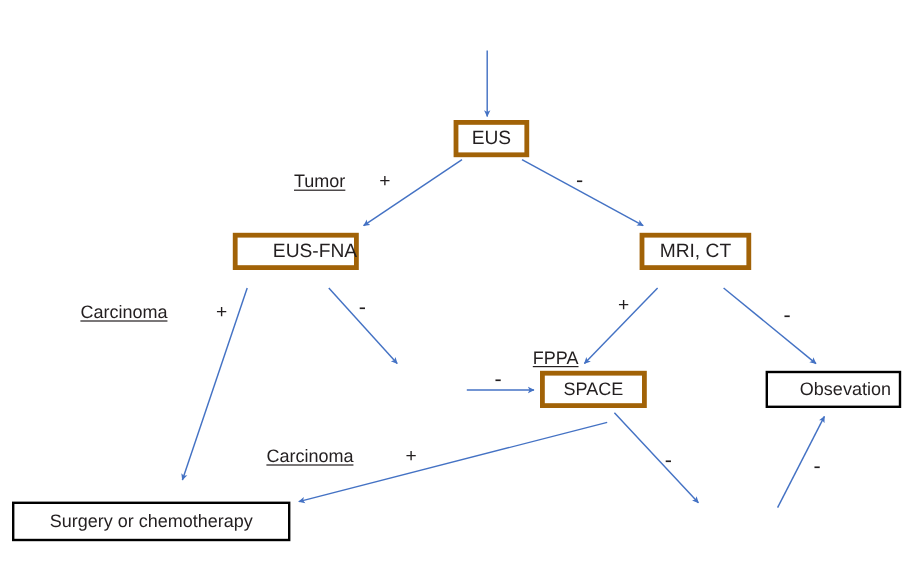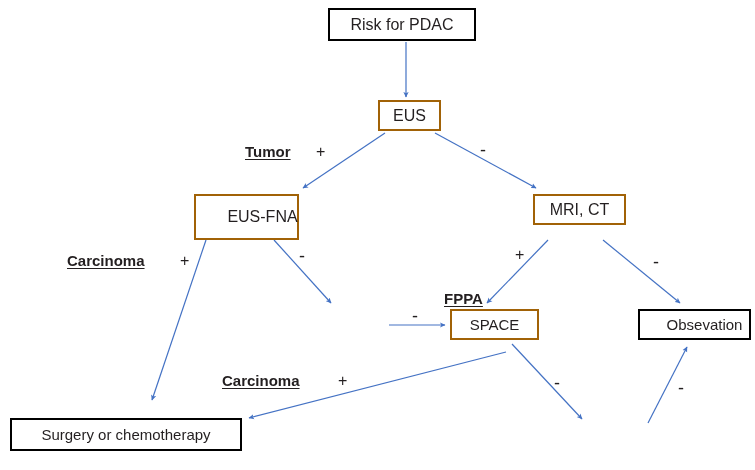--- a/index.html
+++ b/index.html
@@ -28,31 +28,30 @@
     box-sizing: border-box;
     display: flex;
     align-items: center;
     justify-content: center;
     background: #ffffff;
     color: #231f20;
     white-space: nowrap;
     z-index: 2;
   }
   .node-thin {
-    border: 2px solid #a16207;
+    border: 4px solid #a16207;
   }
   .node-thick {
     border: 2px solid #000000;
   }
   .label {
     position: absolute;
     color: #231f20;
     white-space: nowrap;
     z-index: 3;
-    font-weight: bold;
   }
   .label.underline {
     text-decoration: underline;
     text-underline-offset: 2px;
   }
   .sign {
     position: absolute;
     color: #231f20;
     white-space: nowrap;
     z-index: 3;
@@ -78,27 +77,24 @@
         <line x1="274" y1="240" x2="331" y2="303" marker-end="url(#arrowhead)" stroke="#4472C4"></line>
         <line x1="548" y1="240" x2="487" y2="303" marker-end="url(#arrowhead)" stroke="#4472C4"></line>
         <line x1="603" y1="240" x2="680" y2="303" marker-end="url(#arrowhead)" stroke="#4472C4"></line>
         <line x1="389" y1="325" x2="445" y2="325" marker-end="url(#arrowhead)" stroke="#4472C4"></line>
         <line x1="512" y1="344" x2="582" y2="419" marker-end="url(#arrowhead)" stroke="#4472C4"></line>
         <line x1="648" y1="423" x2="687" y2="347" marker-end="url(#arrowhead)" stroke="#4472C4"></line>
         <line x1="506" y1="352" x2="249" y2="418" marker-end="url(#arrowhead)" stroke="#4472C4"></line>
       </g>
   </svg>
 
-  <div class="node node-thick" style="left: 328px; top: 8px; width: 148px; height: 33px; font-size: 16px;">
-    <span>Risk for PDAC</span>
-  </div>
   <div class="node node-thin" style="left: 378px; top: 100px; width: 63px; height: 31px; font-size: 16px;">
     <span>EUS</span>
   </div>
-  <div class="node node-thin" style="left: 194px; top: 194px; width: 105px; height: 46px; font-size: 16px; padding-left: 32px;">
+  <div class="node node-thin" style="left: 194px; top: 194px; width: 105px; height: 31px; font-size: 16px; padding-left: 32px;">
     <span>EUS-FNA</span>
   </div>
   <div class="node node-thin" style="left: 533px; top: 194px; width: 93px; height: 31px; font-size: 16px;">
     <span>MRI, CT</span>
   </div>
   <div class="node node-thin" style="left: 450px; top: 309px; width: 89px; height: 31px; font-size: 15px;">
     <span>SPACE</span>
   </div>
   <div class="node node-thick" style="left: 638px; top: 309px; width: 113px; height: 31px; font-size: 15px; padding-left: 20px;">
     <span>Obsevation</span>

